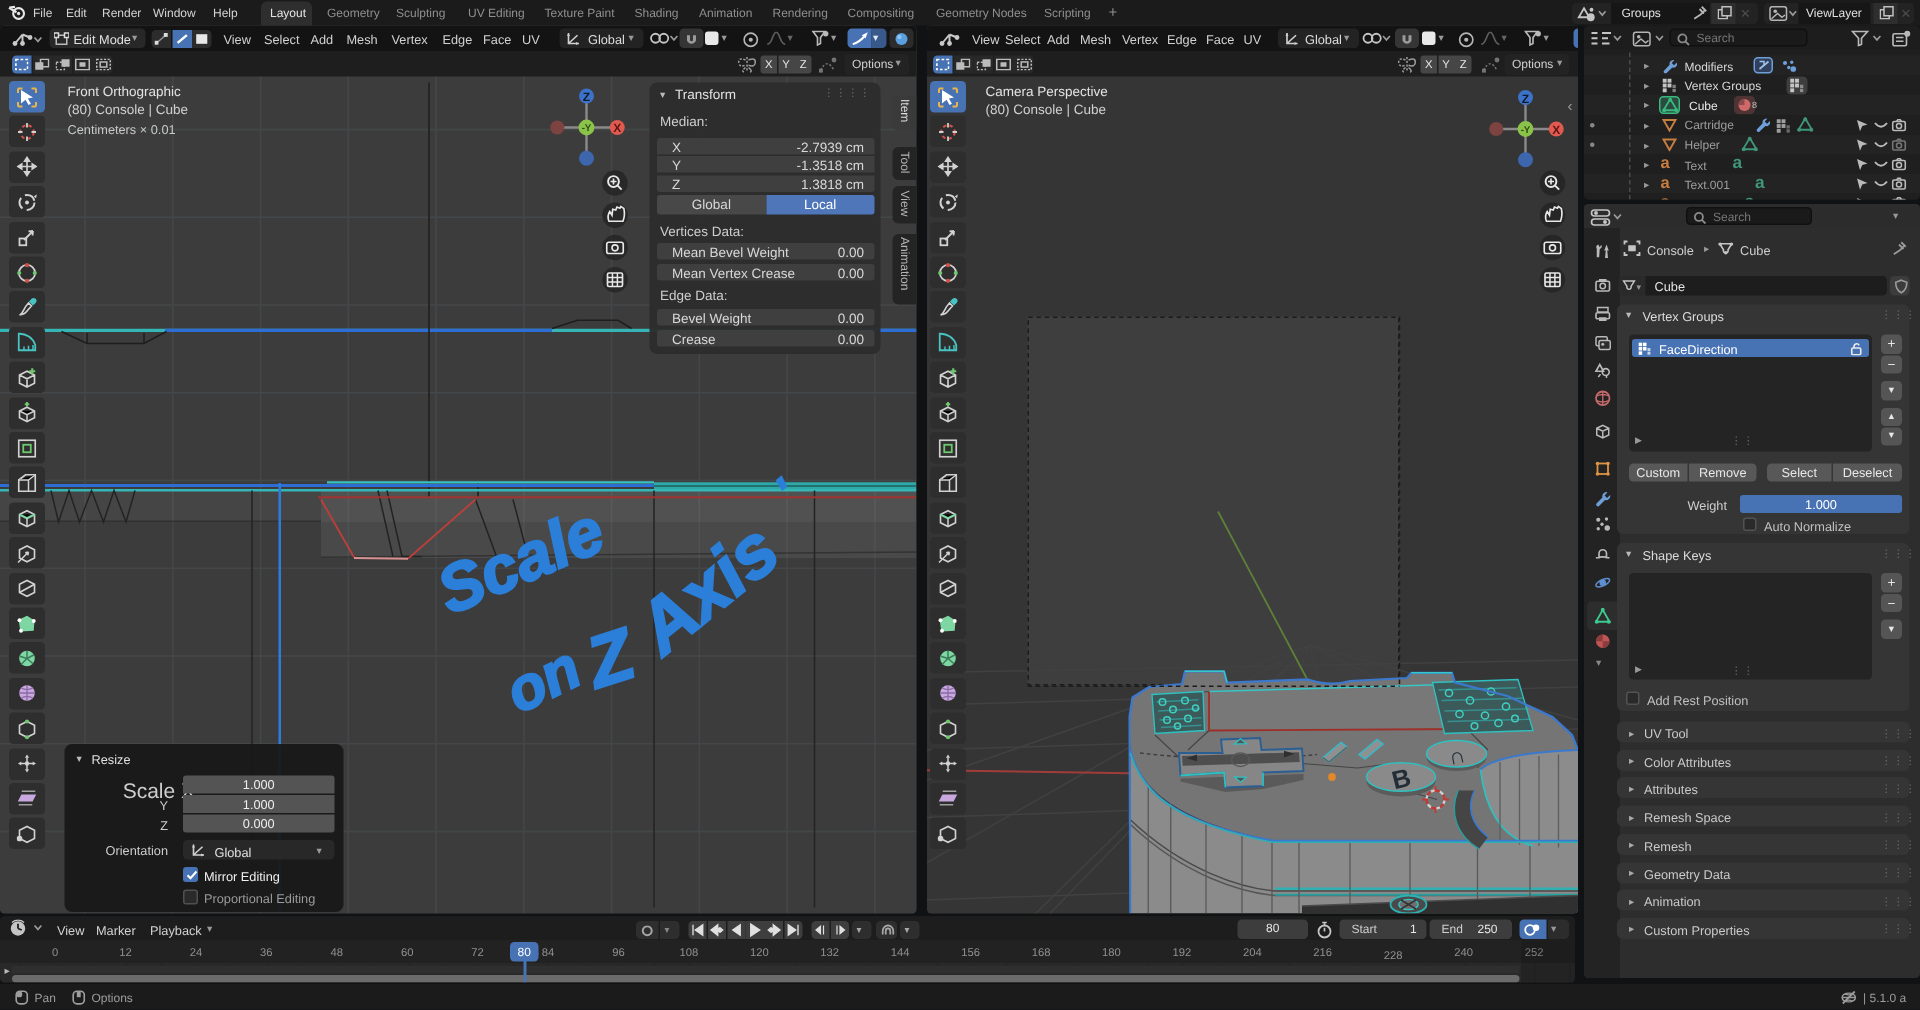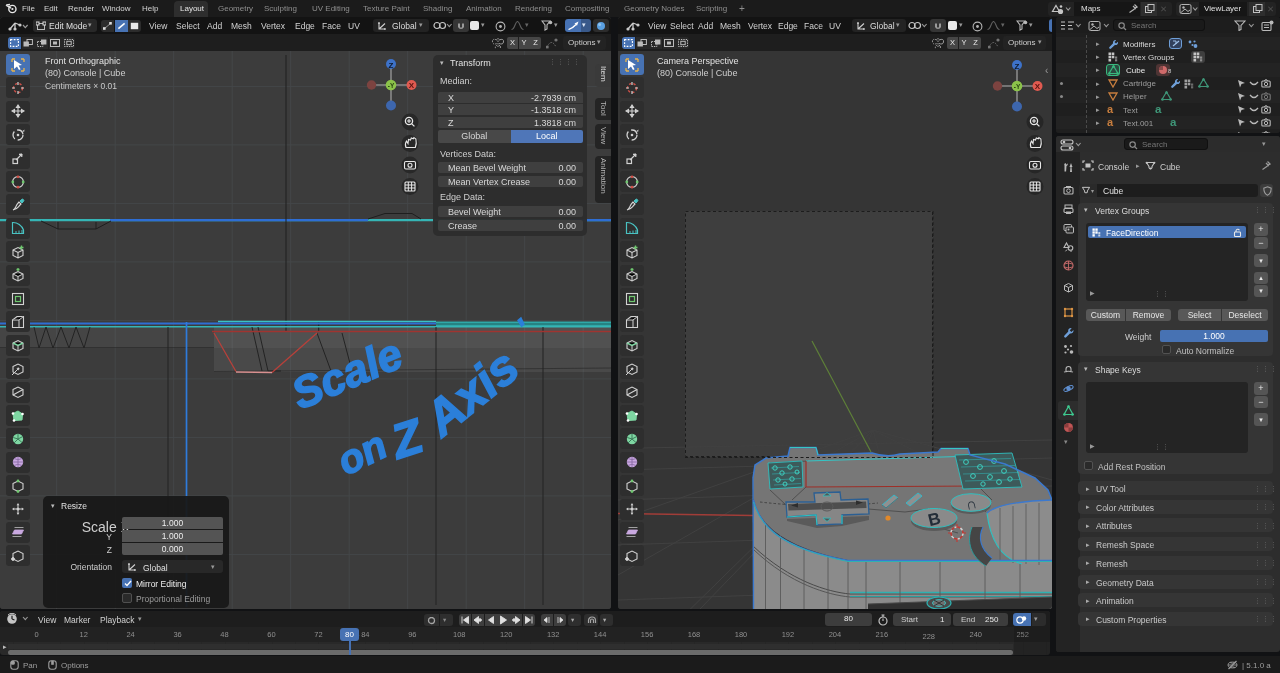--- a/index.html
+++ b/index.html
@@ -63,21 +63,21 @@
     <span class="tab" style="left:739px;font-size:10px;top:3px">+</span>
 
     <div class="abs" style="left:1048px;top:2px;width:124px;height:13.5px;background:#232323;border-radius:3px"></div>
     <div class="abs" style="left:1074px;top:2px;width:66px;height:13.5px;background:#161616"></div>
     <svg class="abs" style="left:1051px;top:3.5px" width="22" height="11" viewBox="0 0 22 11">
       <path d="M5,1.5 L8.5,7.5 H1.5 Z" fill="none" stroke="#c5c5c5" stroke-width="1.2"></path>
       <circle cx="9.5" cy="7.5" r="2.6" fill="#c5c5c5"></circle>
         <circle cx="10" cy="2.5" r="1.3" fill="#c5c5c5"></circle>
       <path d="M15,3.5 l2.2,2.6 2.2,-2.6" stroke="#999" stroke-width="1.1" fill="none"></path>
     </svg>
-    <span class="abs" style="left:1081px;top:4px;font-size:8px;color:#e0e0e0">Maps</span>
+    <span class="abs" style="left:1081px;top:4px;font-size:8px;color:#e0e0e0">Groups</span>
     <svg class="abs" style="left:1128px;top:3px" width="11" height="11" viewBox="0 0 11 11">
       <path d="M6.5,1.5 L9.5,4.5 M8.7,3.7 L5.5,6.9 M5,3 L8,6 M5.8,6.6 L1.5,9.5" stroke="#b5b5b5" stroke-width="1.2" fill="none"></path>
     </svg>
     <div class="abs" style="left:1141px;top:2px;width:16px;height:13.5px;background:#2e2e2e"></div>
     <svg class="abs" style="left:1144.5px;top:4px" width="10" height="9" viewBox="0 0 10 9">
       <rect x="0.5" y="2.5" width="6" height="6" fill="none" stroke="#c0c0c0" stroke-width="1"></rect>
       <rect x="3" y="0.5" width="6" height="6" fill="#2e2e2e" stroke="#c0c0c0" stroke-width="1"></rect>
     </svg>
     <span class="abs" style="left:1160px;top:3.5px;color:#4e4e4e;font-size:8.5px">✕</span>
     <div class="abs" style="left:1176px;top:2px;width:100px;height:13.5px;background:#232323;border-radius:3px"></div>

